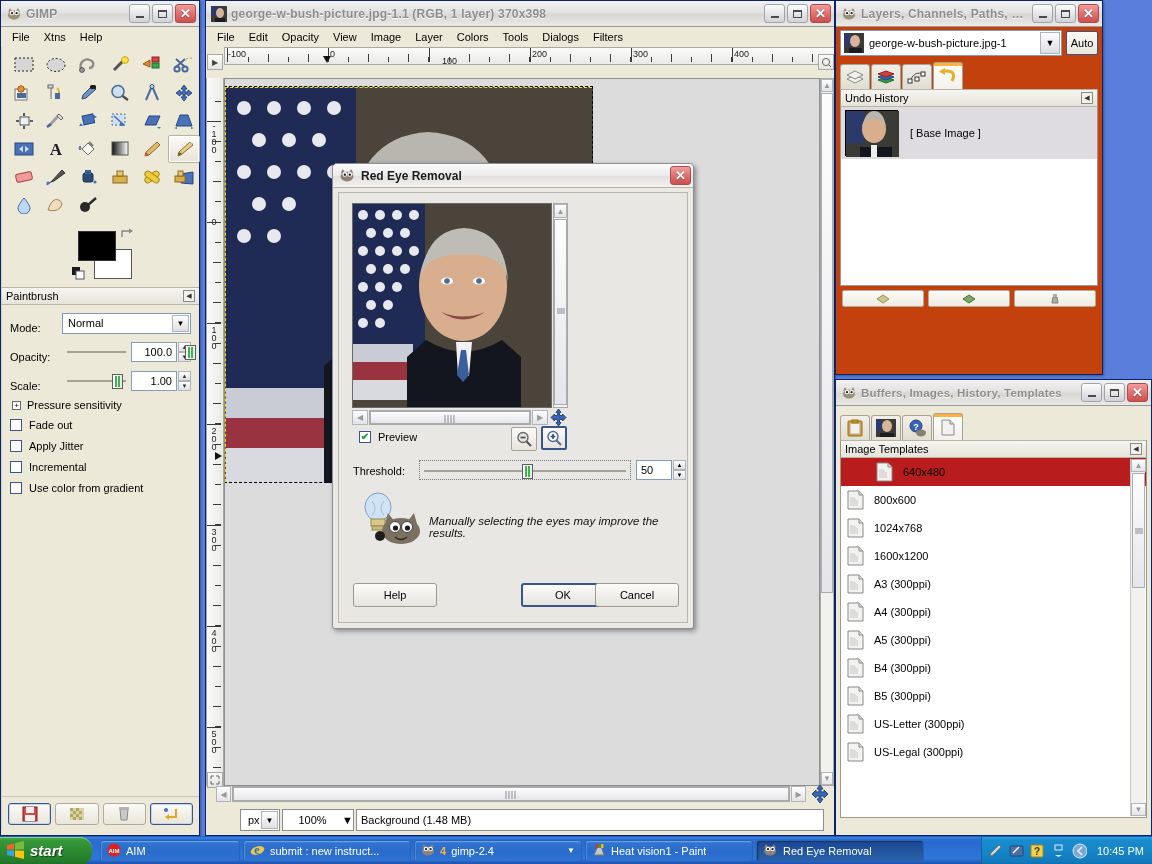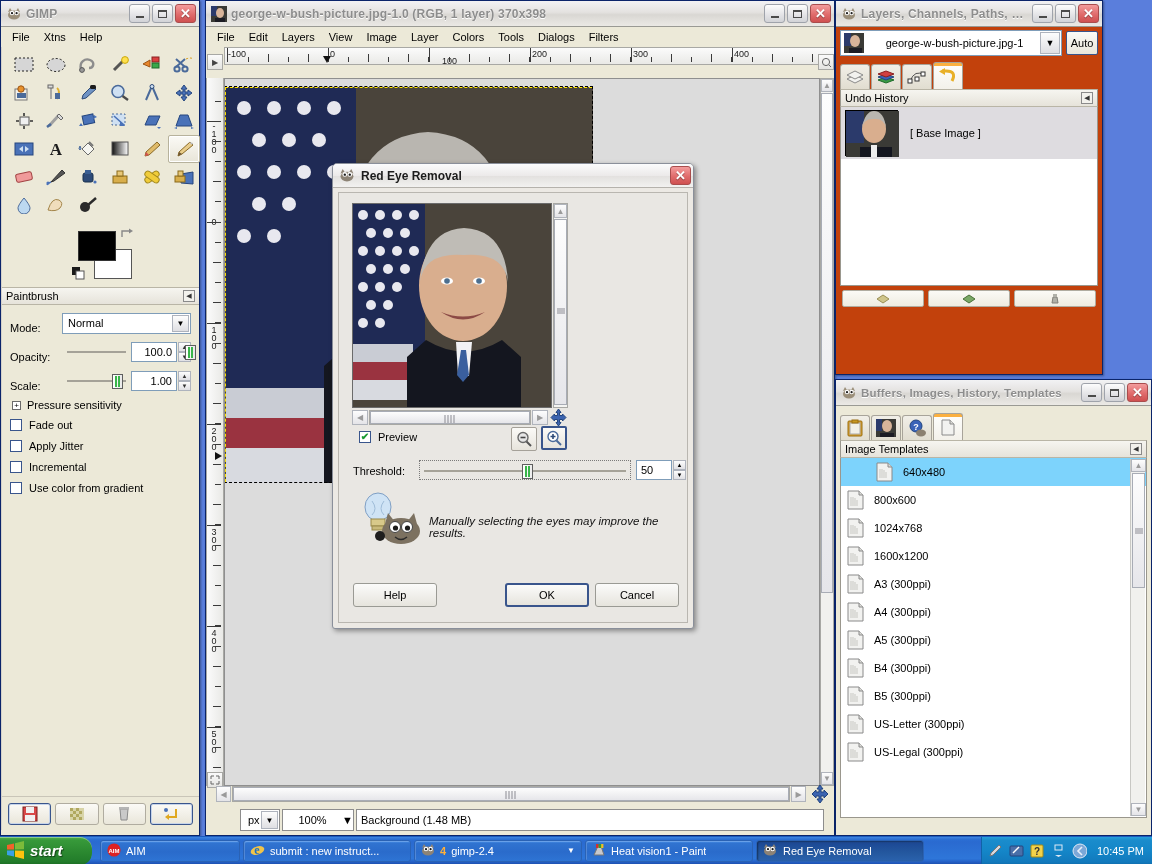--- a/index.html
+++ b/index.html
@@ -205,21 +205,21 @@
   .dtab.active { height:27px; background:linear-gradient(to bottom,#fbb040 0 3px,#fdfdfb 3px,#f3f1ea);
     border-color:#a8a49a; }
   .dock-list { border:1px solid #9a978d; background:#fff; }
   .hist-item { display:flex; align-items:center; height:52px; background:#dedce0; padding-left:4px; }
   .hist-item .hthumb { width:53px;height:46px;border:1px solid #000; background:#4a443b; flex:0 0 53px;}
   .hist-item .hlabel { margin-left:12px; font-size:11px; }
   .dock-btnrow { display:flex; gap:4px; padding:4px 2px 0 2px; }
   .dock-btnrow .b { flex:1; height:17px; border:1px solid #b0aca0; border-radius:2px;
     background:linear-gradient(to bottom,#fbfaf6,#eeebe0); display:flex;align-items:center;justify-content:center; }
   .tmpl-row { display:flex; align-items:center; height:28px; padding-left:6px; font-size:11px; }
-  .tmpl-row.sel { background:#7dd3fc;padding-left:35px; }
+  .tmpl-row.sel { background:#b91c1c;padding-left:35px; }
   .tmpl-row .ficon { width:17px;height:20px; flex:0 0 17px; margin-right:10px; }
   .tmpl-scroll { position:absolute; right:1px; top:1px; bottom:1px; width:15px;
     background:#f1f1ee; border-left:1px solid #c8c8c4; }
 
   
   #redeye { left:332px; top:163px; width:362px; height:466px;
     border:1px solid #8a8f9a; border-radius:5px 5px 3px 3px; background:#ece9e4;
     box-shadow: 2px 2px 5px rgba(0,0,0,.4); position:absolute; }
   #redeye .re-title {
     height:24px; border-radius:4px 4px 0 0;
@@ -251,21 +251,21 @@
   .thr-num { position:absolute; left:297px; top:267px; width:36px; height:20px;
     border:1px solid #7f9db9; background:#fff; text-align:left; padding-left:4px; line-height:18px; font-size:11px;}
   .thr-spin { position:absolute; left:334px; top:267px; width:13px; height:20px; display:flex; flex-direction:column;}
   .thr-spin div{flex:1;border:1px solid #aeb3bd;background:linear-gradient(to bottom,#fdfdfd,#e0e0e4);
     display:flex;align-items:center;justify-content:center;font-size:6px;}
   .hint-text { position:absolute; left:90px; top:322px; width:250px; font-style:italic;
     font-size:11.5px; color:#111; }
   .dlg-btn { position:absolute; height:24px; border:1px solid #9a9a94; border-radius:3px;
     background:linear-gradient(to bottom,#fbfbfa,#e6e4dd);
     display:flex;align-items:center;justify-content:center; font-size:11px; }
-  .dlg-btn.def { border:2px solid #39558c; }
+  .dlg-btn.def { border:2px solid #39558c;margin-left:16px; }
 
   
   #taskbar { position:absolute; left:0; bottom:0; width:1152px; height:28px;
     background: linear-gradient(to bottom,#3f85e0 0%,#2b6fd4 9%,#2a6ad0 18%,#2e76d9 80%,#2460c6 92%,#1e52b0 100%);
     border-top:1px solid #1c5bbd; display:flex; align-items:center; }
   #startbtn { width:92px; height:28px; position:relative;
     background: linear-gradient(to bottom,#53b44d 0%,#37993a 12%,#2c8a31 50%,#227c2a 88%,#1b6b23 100%);
     border-radius: 0 12px 12px 0; display:flex; align-items:center; padding-left:6px;
     box-shadow: inset 0 1px 0 rgba(255,255,255,.35); }
   #startbtn .slabel { color:#fff; font-size:15px; font-style:italic; font-weight:bold;
@@ -663,37 +663,37 @@
   <div class="win" id="imgwin">
     <div class="titlebar">
       <span class="tb-icon">
         <svg width="16" height="16">
             <rect width="16" height="16" fill="#3a3a36"></rect>
             <rect x="0" y="0" width="6" height="10" fill="#2b3a6b"></rect>
             <ellipse cx="9" cy="7" rx="4" ry="5" fill="#d8b49a"></ellipse>
             <rect x="4" y="12" width="10" height="4" fill="#1c1c24"></rect>
           </svg>
       </span>
-      <span class="tb-text">george-w-bush-picture.jpg-1.0 (RGB, 1 layer) 370x398</span>
+      <span class="tb-text">george-w-bush-picture.jpg-1.1 (RGB, 1 layer) 370x398</span>
       <span class="tb-btns">
         <span class="tb-btn">
             <span class="min-glyph"></span>
           </span>
         <span class="tb-btn">
             <span class="max-glyph"></span>
           </span>
         <span class="tb-btn close">
             <span class="glyph close-glyph">✕</span>
           </span>
       </span>
     </div>
     <div class="menubar">
       <div>File</div>
       <div>Edit</div>
-      <div>Layers</div>
+      <div>Opacity</div>
       <div>View</div>
       <div>Image</div>
       <div>Layer</div>
       <div>Colors</div>
       <div>Tools</div>
       <div>Dialogs</div>
       <div>Filters</div>
     </div>
 
     <div class="corner-btn" style="left:1px; top:53px;">▶</div>
@@ -910,21 +910,21 @@
           </span>
         <span class="tb-btn">
             <span class="max-glyph"></span>
           </span>
         <span class="tb-btn close">
             <span class="glyph close-glyph">✕</span>
           </span>
       </span>
     </div>
 
-    <div style="display:flex; align-items:center; padding:3px 4px 0 4px;text-align:center;">
+    <div style="display:flex; align-items:center; padding:3px 4px 0 4px;">
       <span class="img-select" style="flex:1 1 auto; margin:0;">
         <span class="ithumb">
           <svg width="20" height="20">
               <rect width="20" height="20" fill="#3a3a36"></rect>
               <rect x="0" y="0" width="7" height="13" fill="#2b3a6b"></rect>
               <ellipse cx="11" cy="8" rx="5" ry="6" fill="#d8b49a"></ellipse>
               <rect x="5" y="15" width="13" height="5" fill="#1c1c24"></rect>
             </svg>
         </span>
         <span class="iname">george-w-bush-picture.jpg-1</span>

